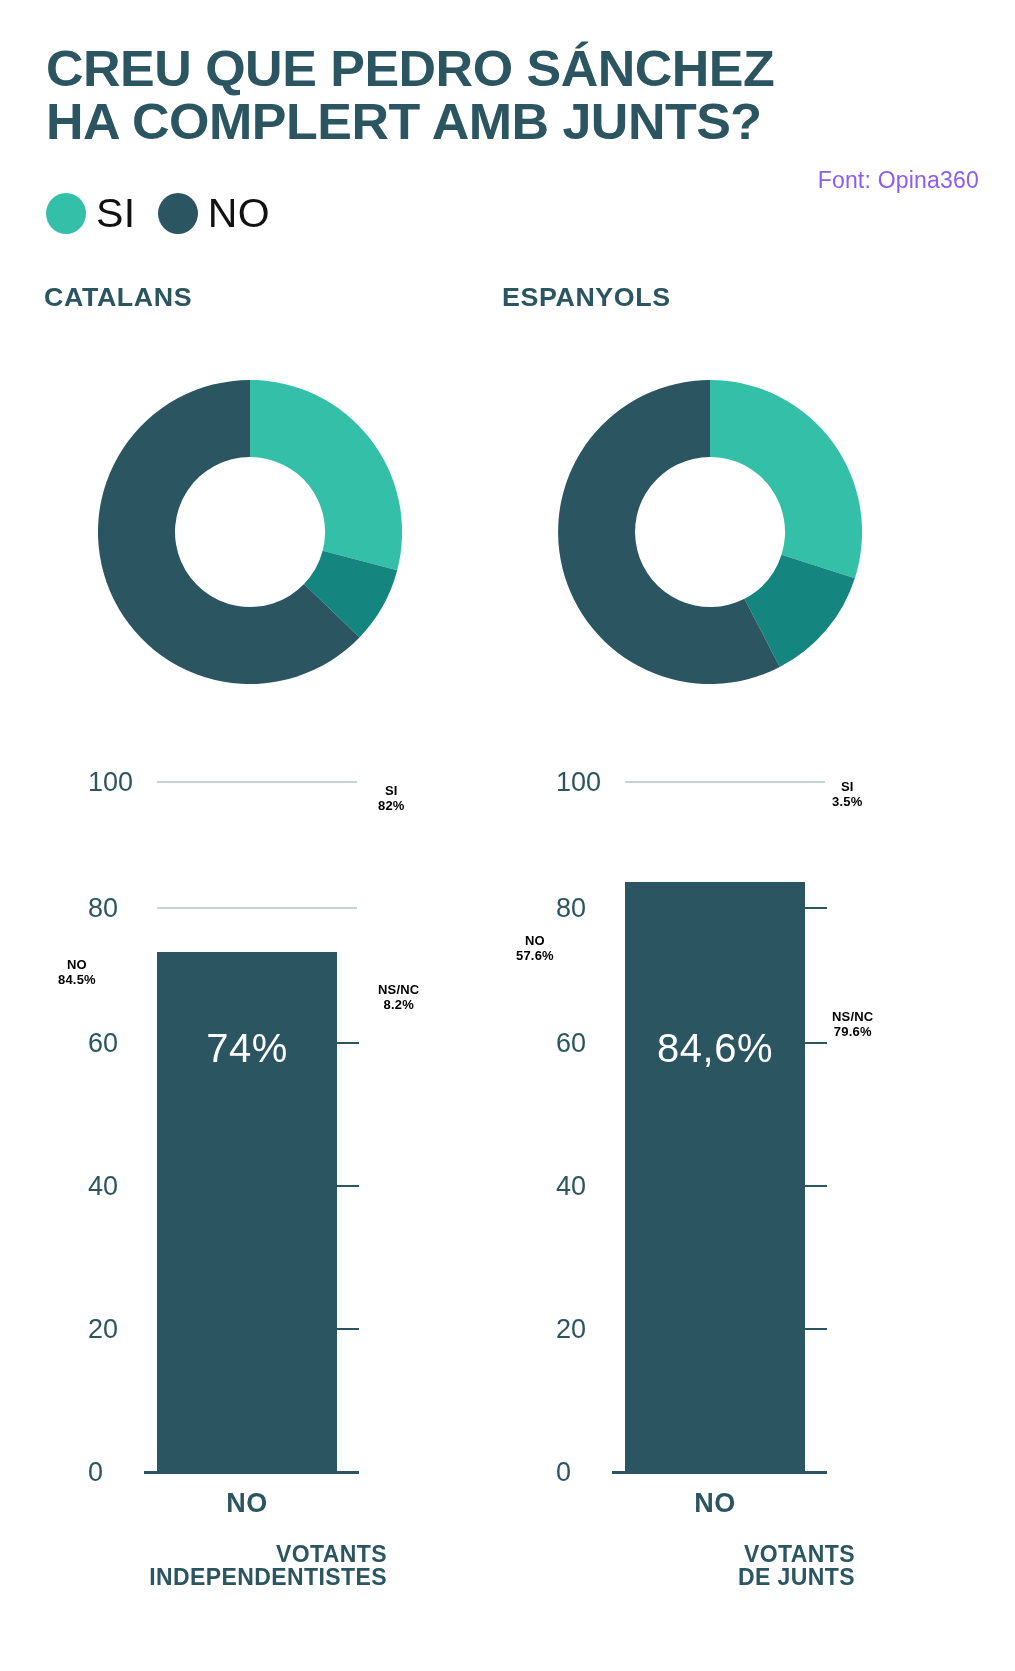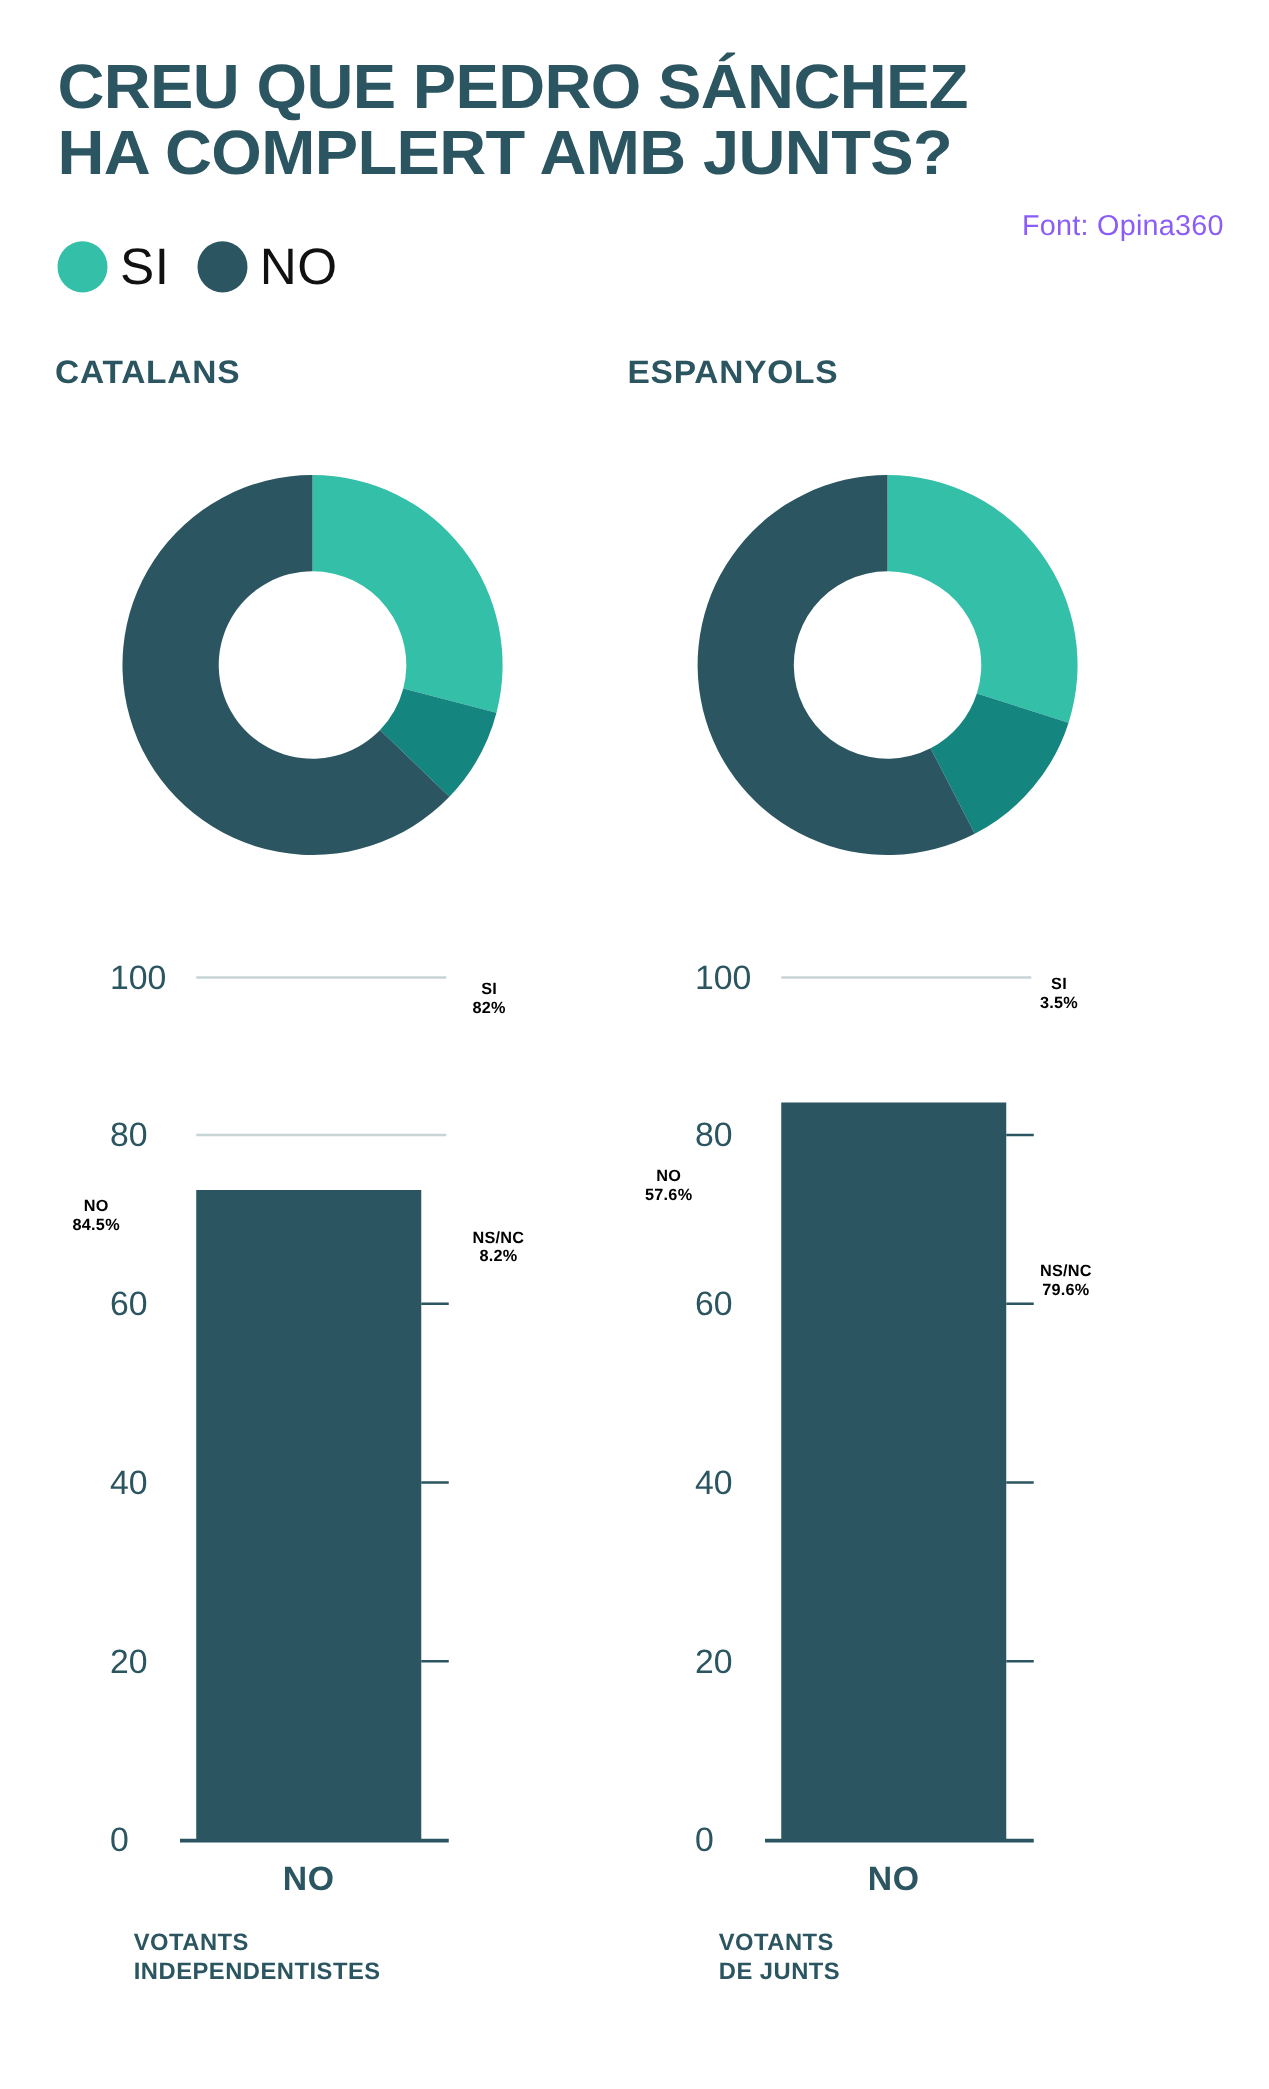--- a/index.html
+++ b/index.html
@@ -148,23 +148,23 @@
     position: absolute;
     color: #2b5560;
     font-size: 27px;
     font-weight: 700;
     text-align: center;
     letter-spacing: 0.5px;
   }
   .bar-foot-label {
     position: absolute;
     color: #2b5560;
-    font-size: 19px;
-    font-weight: 700;
-    text-align: left;
+    font-size: 23px;
+    font-weight: 700;
+    text-align: right;
     line-height: 23px;
     letter-spacing: 0.4px;
     text-transform: uppercase;
   }
 </style>
 </head>
 <body>
 
 <div class="title-block">
   <span class="title-line">CREU QUE PEDRO SÁNCHEZ</span>
@@ -239,20 +239,21 @@
 
 <div class="bar-panel left">
 
   <div class="axis-tick-label" style="left:28px; top:14px;">100</div>
   <div class="axis-tick-line faint" style="left:97px; top:26px; width:200px;"></div>
 
   <div class="axis-tick-label" style="left:28px; top:140px;">80</div>
   <div class="axis-tick-line faint" style="left:97px; top:152px; width:200px;"></div>
 
   <div class="bar-rect" style="left:97px; top:197px; width:180px; height:520px;"></div>
+  <div class="bar-value" style="left:97px; top:271px; width:180px;">74%</div>
 
   <div class="axis-tick-label" style="left:28px; top:275px;">60</div>
   <div class="axis-tick-line" style="left:277px; top:287px; width:22px;"></div>
 
   <div class="axis-tick-label" style="left:28px; top:418px;">40</div>
   <div class="axis-tick-line" style="left:277px; top:430px; width:22px;"></div>
 
   <div class="axis-tick-label" style="left:28px; top:561px;">20</div>
   <div class="axis-tick-line" style="left:277px; top:573px; width:22px;"></div>
 
@@ -270,20 +271,21 @@
 <div class="bar-panel right">
 
   <div class="axis-tick-label" style="left:28px; top:14px;">100</div>
   <div class="axis-tick-line faint" style="left:97px; top:26px; width:200px;"></div>
 
   <div class="bar-rect" style="left:97px; top:127px; width:180px; height:590px;"></div>
 
   <div class="axis-tick-label" style="left:28px; top:140px;">80</div>
   <div class="axis-tick-line" style="left:277px; top:152px; width:22px;"></div>
 
+  <div class="bar-value" style="left:97px; top:271px; width:180px;">84,6%</div>
 
   <div class="axis-tick-label" style="left:28px; top:275px;">60</div>
   <div class="axis-tick-line" style="left:277px; top:287px; width:22px;"></div>
 
   <div class="axis-tick-label" style="left:28px; top:418px;">40</div>
   <div class="axis-tick-line" style="left:277px; top:430px; width:22px;"></div>
 
   <div class="axis-tick-label" style="left:28px; top:561px;">20</div>
   <div class="axis-tick-line" style="left:277px; top:573px; width:22px;"></div>
 

